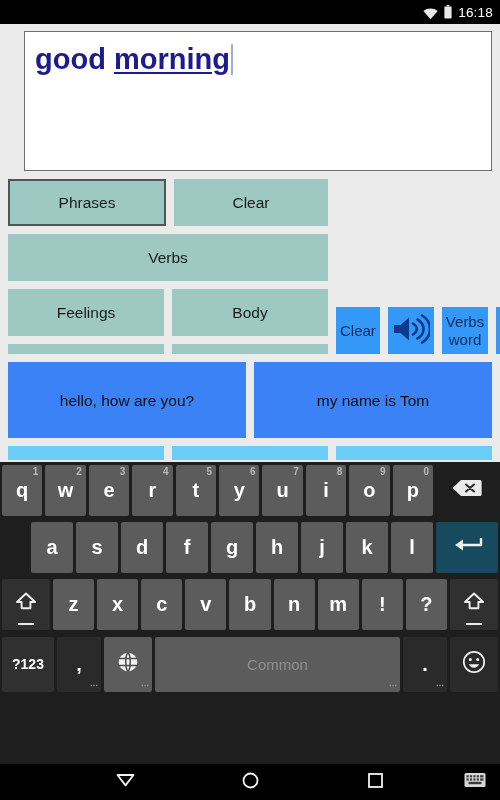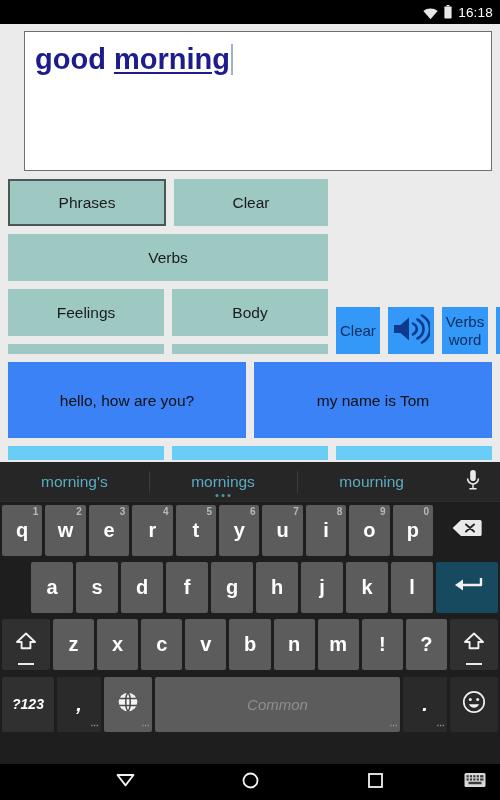--- a/index.html
+++ b/index.html
@@ -110,21 +110,21 @@
     font-weight: bold; color: #b9b9b9;
   }
   .key .longdots {
     position: absolute; bottom: 2px; right: 3px; font-size: 8px;
     color: #9a9a9a; letter-spacing: 0px; font-weight: bold;
   }
   .r1 .key { flex: 1; height: 51px; }
   .key.enter { background: #17495f; }
   .r2 .key { flex: 1; height: 51px; }
   .r3 .key { flex: 1; height: 51px; }
-  .r4 .key { height: 55px; font-style: italic; }
+  .r4 .key { height: 55px; }
 
   .spacer-l, .spacer-r { flex: 0 0 26px; }
   .bksp { flex: 0 0 62px !important; background: #1e1e1e !important; }
   .enterk { flex: 0 0 62px !important; }
   .shiftk { flex: 0 0 48px !important; background: #303030 !important; }
   .k123 { flex: 0 0 52px !important; background: #303030 !important; font-size: 14px !important; }
   .kcomma { flex: 0 0 44px !important; background: #2a2a2a !important; }
   .kglobe { flex: 0 0 48px !important; background: #5c5c5c !important; }
   .kspace { flex: 1 1 auto !important; background: #5c5c5c !important; color: #8e8e8e !important; font-size: 15px !important; font-weight: normal !important; }
   .kperiod { flex: 0 0 44px !important; background: #2a2a2a !important; }
@@ -241,46 +241,20 @@
     </div>
     <div class="phrase-row">
       <div class="phrase-stub"></div>
       <div class="phrase-stub"></div>
       <div class="phrase-stub"></div>
     </div>
   </div>
 
   <div class="kb">
 
-    <div class="sugg">
-      <div class="sugg-item">
-          <span>morning's</span>
-        </div>
-      <div class="sugg-item">
-        <span>mornings</span>
-        <span class="sugg-dots">
-            <i></i>
-            <i></i>
-            <i></i>
-          </span>
-      </div>
-      <div class="sugg-item">
-          <span>mourning</span>
-        </div>
-      <div class="mic-cell">
-        <span>
-          <svg width="16" height="22" viewBox="0 0 16 22">
-              <rect x="5.2" y="1" width="5.6" height="11" rx="2.8" fill="#eaeaea"></rect>
-              <path d="M2.6 9.6c0 3 2.4 5.4 5.4 5.4s5.4-2.4 5.4-5.4" stroke="#eaeaea" stroke-width="1.6" fill="none"></path>
-              <rect x="7.3" y="15" width="1.4" height="4" fill="#eaeaea"></rect>
-              <rect x="4.4" y="19" width="7.2" height="1.5" fill="#eaeaea"></rect>
-            </svg>
-        </span>
-      </div>
-    </div>
 
     <div class="krow r1">
       <div class="key">
           <span class="hint">1</span>
           <span>q</span>
         </div>
       <div class="key">
           <span class="hint">2</span>
           <span>w</span>
         </div>

